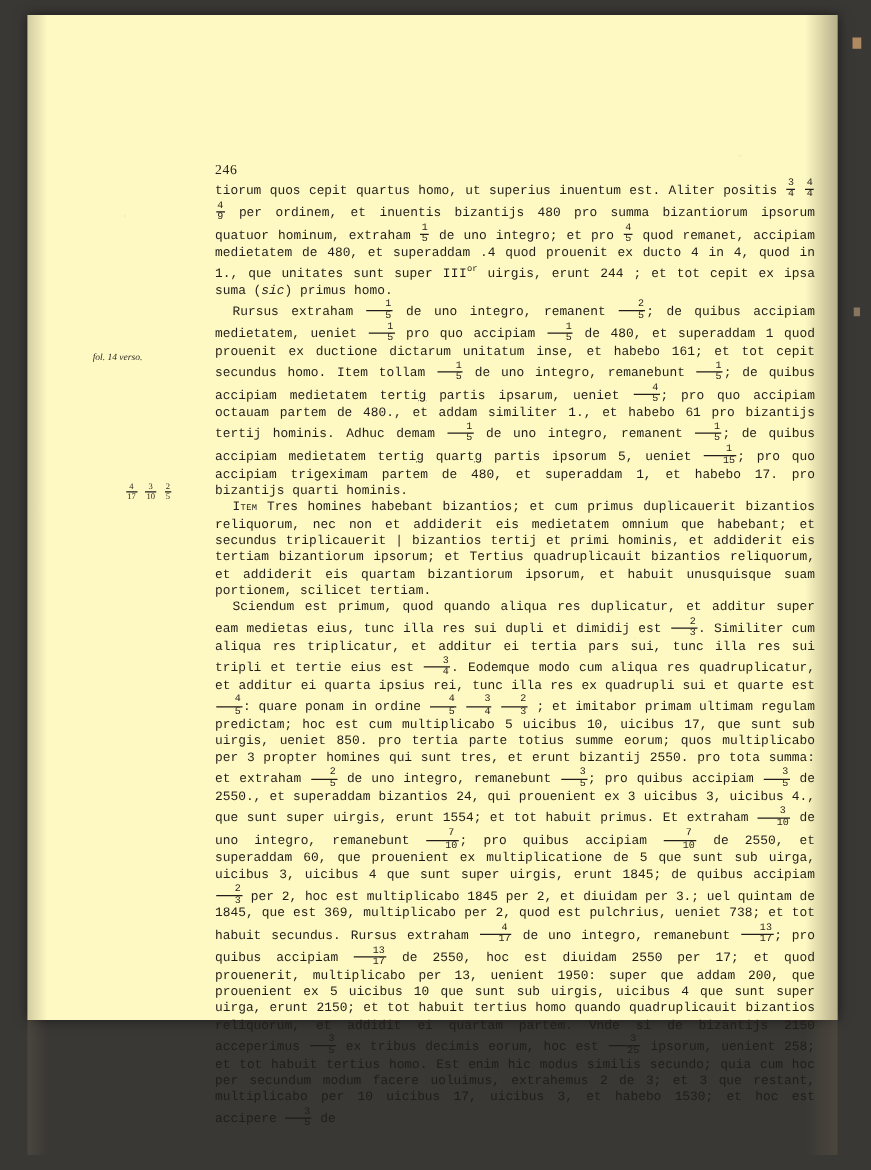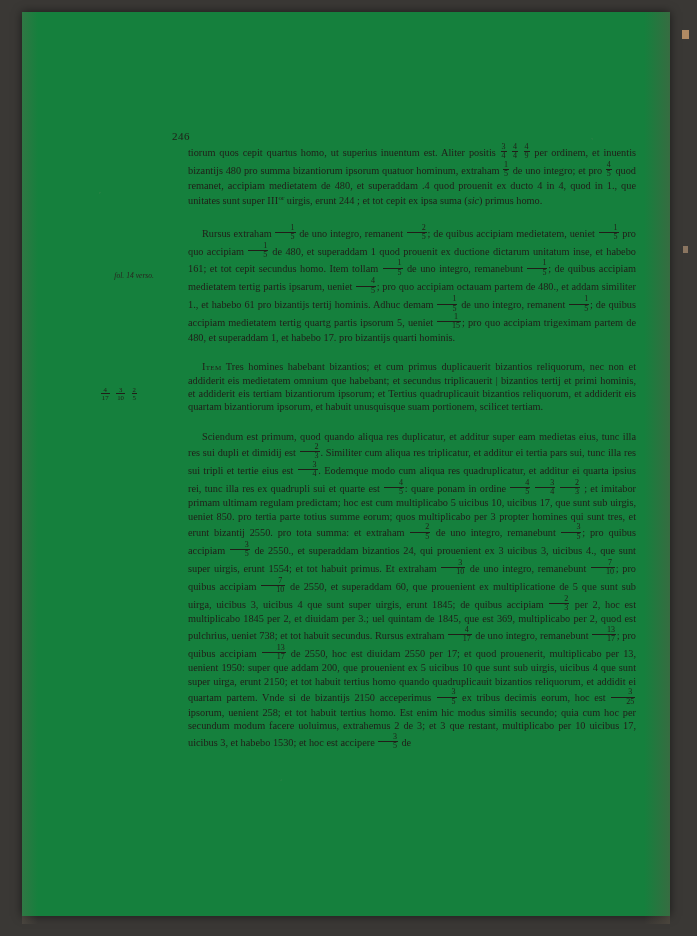--- a/index.html
+++ b/index.html
@@ -29,22 +29,22 @@
     width: 697px; height: 936px;
     background: #3a3835;
   }
 
   
   #leaf {
     position: absolute;
     left: 22px;
     top: 12px;
     width: 648px;
-    height: 904px;
-    background: #15803d;
+    height: 804px;
+    background: #fef9c3;
     box-shadow: 0 0 9px rgba(0,0,0,0.55);
   }
 
   
   #gutter {
     position: absolute;
     right: 0; top: 0;
     width: 26px; height: 912px;
     background: linear-gradient(to right, rgba(120,110,95,0.0), rgba(95,85,70,0.45));
   }
@@ -79,23 +79,24 @@
   .page-number {
     position: absolute;
     left: 150px;
     top: 118px;
     font-size: 11px;
     letter-spacing: 0.5px;
     color: #211d18;
   }
 
   p {
-    margin: 16px;
+    margin: 0;
     text-indent: 0;
     text-align: justify;
+    font-family: Liberation Mono, monospace;
   }
   p.indent { text-indent: 14px; }
 
   .heading {
     text-align: center;
     font-style: italic;
     font-size: 10.8px;
     margin-top: 8px;
     margin-bottom: 5px;
   }
@@ -108,21 +109,21 @@
   
   .marginal {
     position: absolute;
     left: 0;
     width: 140px;
     text-align: right;
     font-size: 7.6px;
     color: #2a251f;
     font-style: italic;
   }
-  #fol-note { top: 259px; left: 12px; width: 120px; text-align: right; }
+  #fol-note { top: 269px; left: 12px; width: 120px; text-align: center; }
 
   
   #margin-fracs {
     position: absolute;
     left: 78px;
     top: 374px;
     font-size: 8px;
     color: #231e18;
     display: flex;
     gap: 5px;

